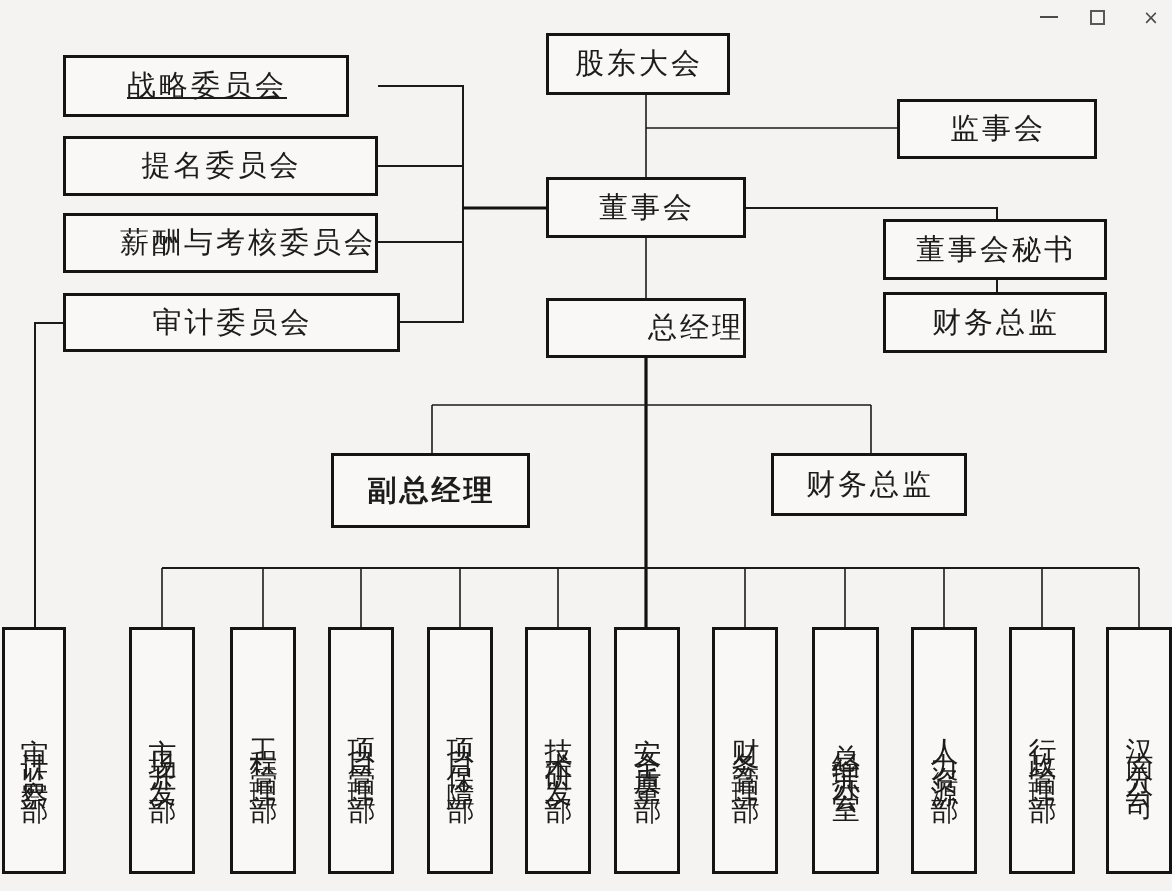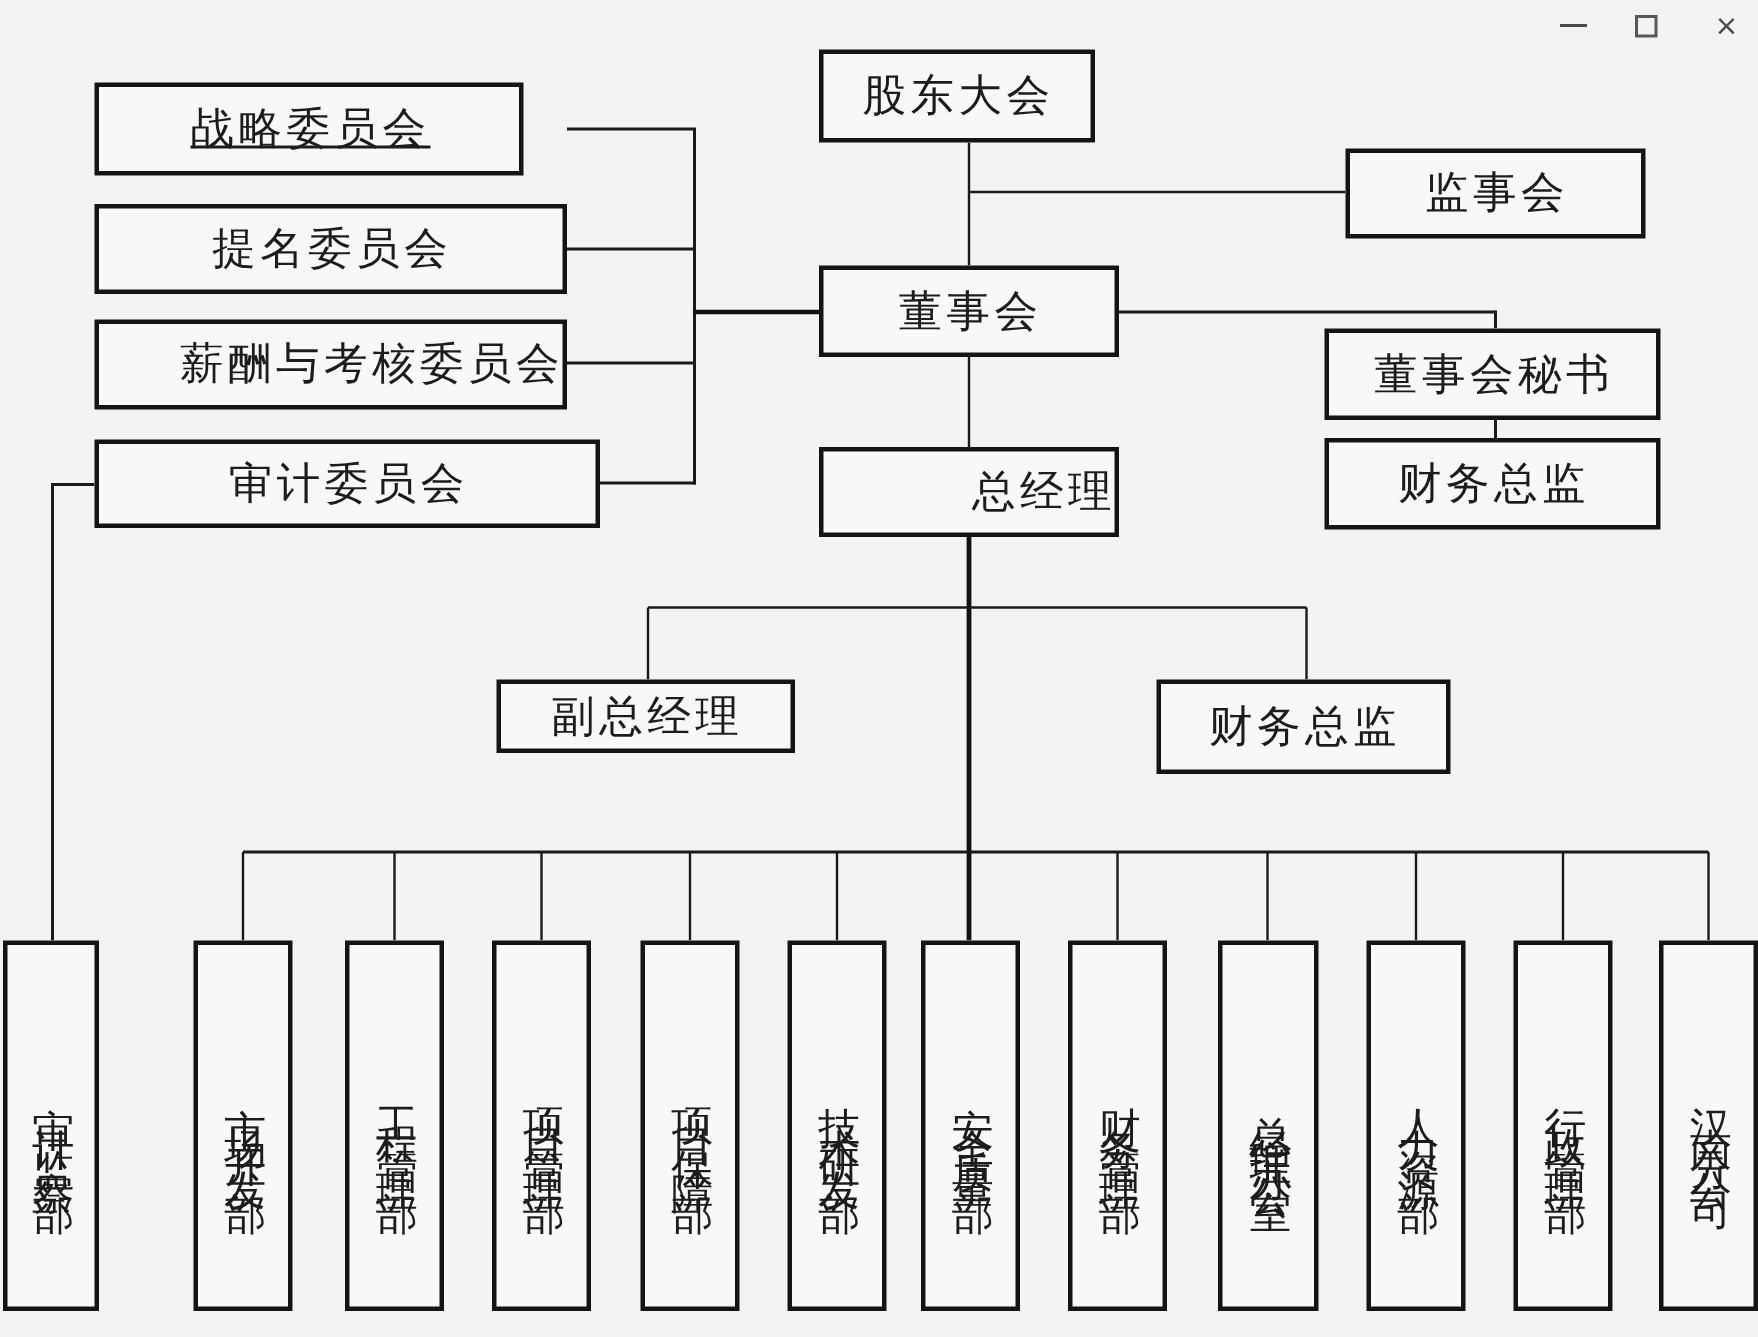--- a/index.html
+++ b/index.html
@@ -118,21 +118,21 @@
   <div class="node h" style="left:63px;top:213px;width:315px;height:60px;justify-content:flex-end;">
     <span>薪酬与考核委员会</span>
   </div>
   <div class="node h" style="left:63px;top:293px;width:337px;height:59px;">
     <span>审计委员会</span>
   </div>
 
   <div class="node h" style="left:546px;top:298px;width:200px;height:60px;justify-content:flex-end;">
     <span>总经理</span>
   </div>
-  <div class="node h" style="left:331px;top:453px;width:199px;height:49px;">
+  <div class="node h" style="left:331px;top:453px;width:199px;height:75px;font-weight:bold;">
     <span>副总经理</span>
   </div>
   <div class="node h" style="left:771px;top:453px;width:196px;height:63px;">
     <span>财务总监</span>
   </div>
 
   <div class="node vert" style="left:2px;top:627px;width:64px;height:247px;">
     <span>审计监察部</span>
   </div>
   <div class="node vert" style="left:129px;top:627px;width:66px;height:247px;">

